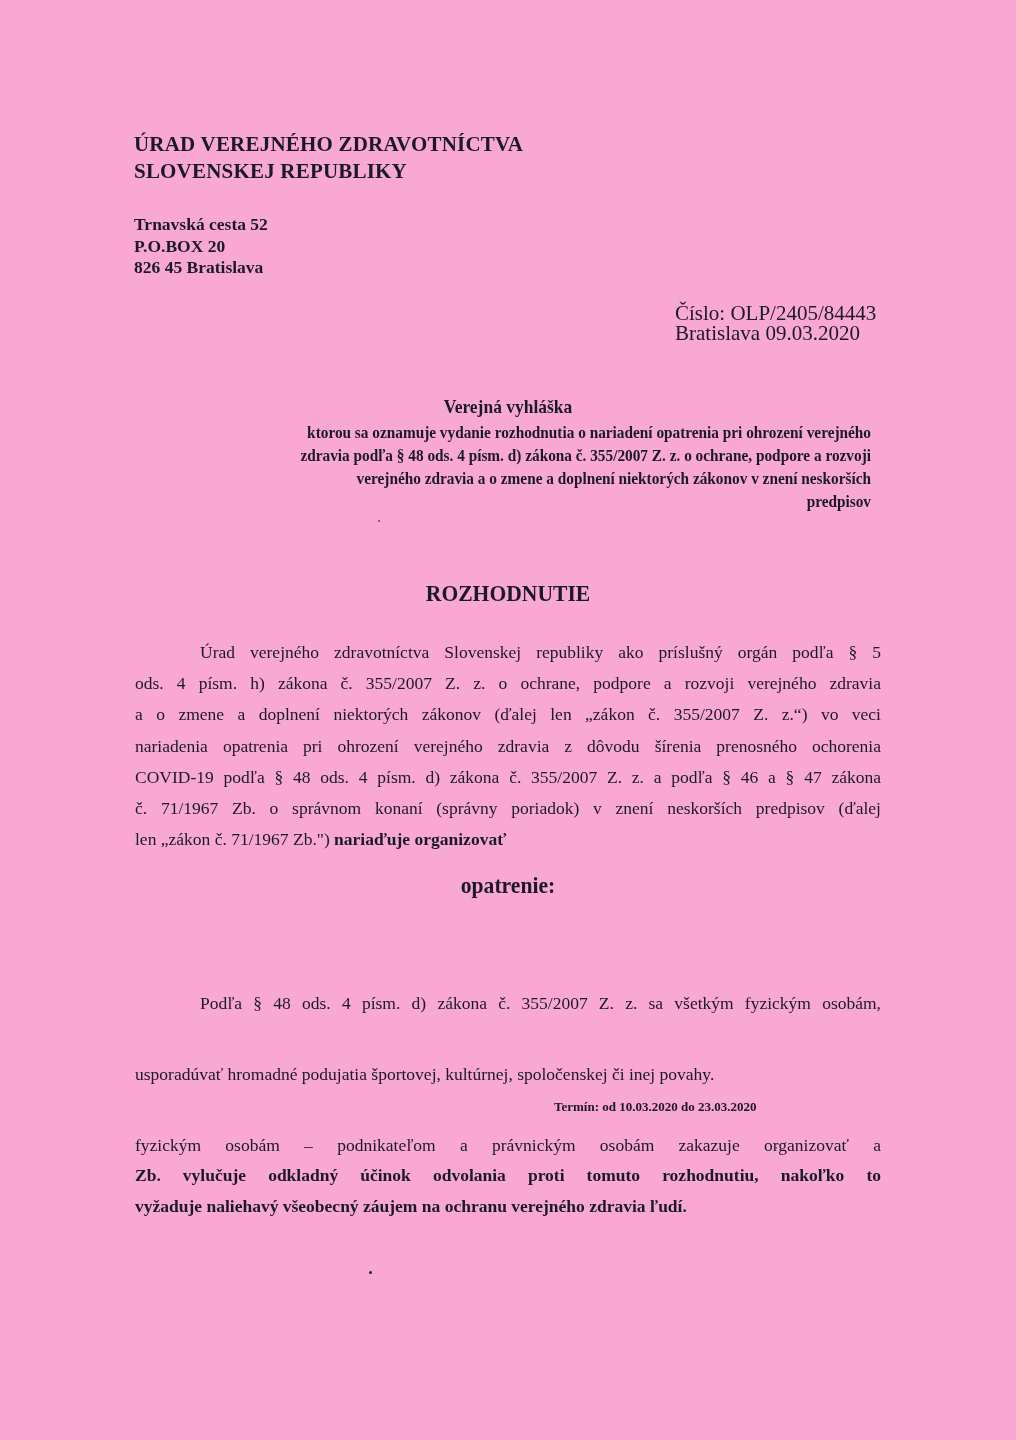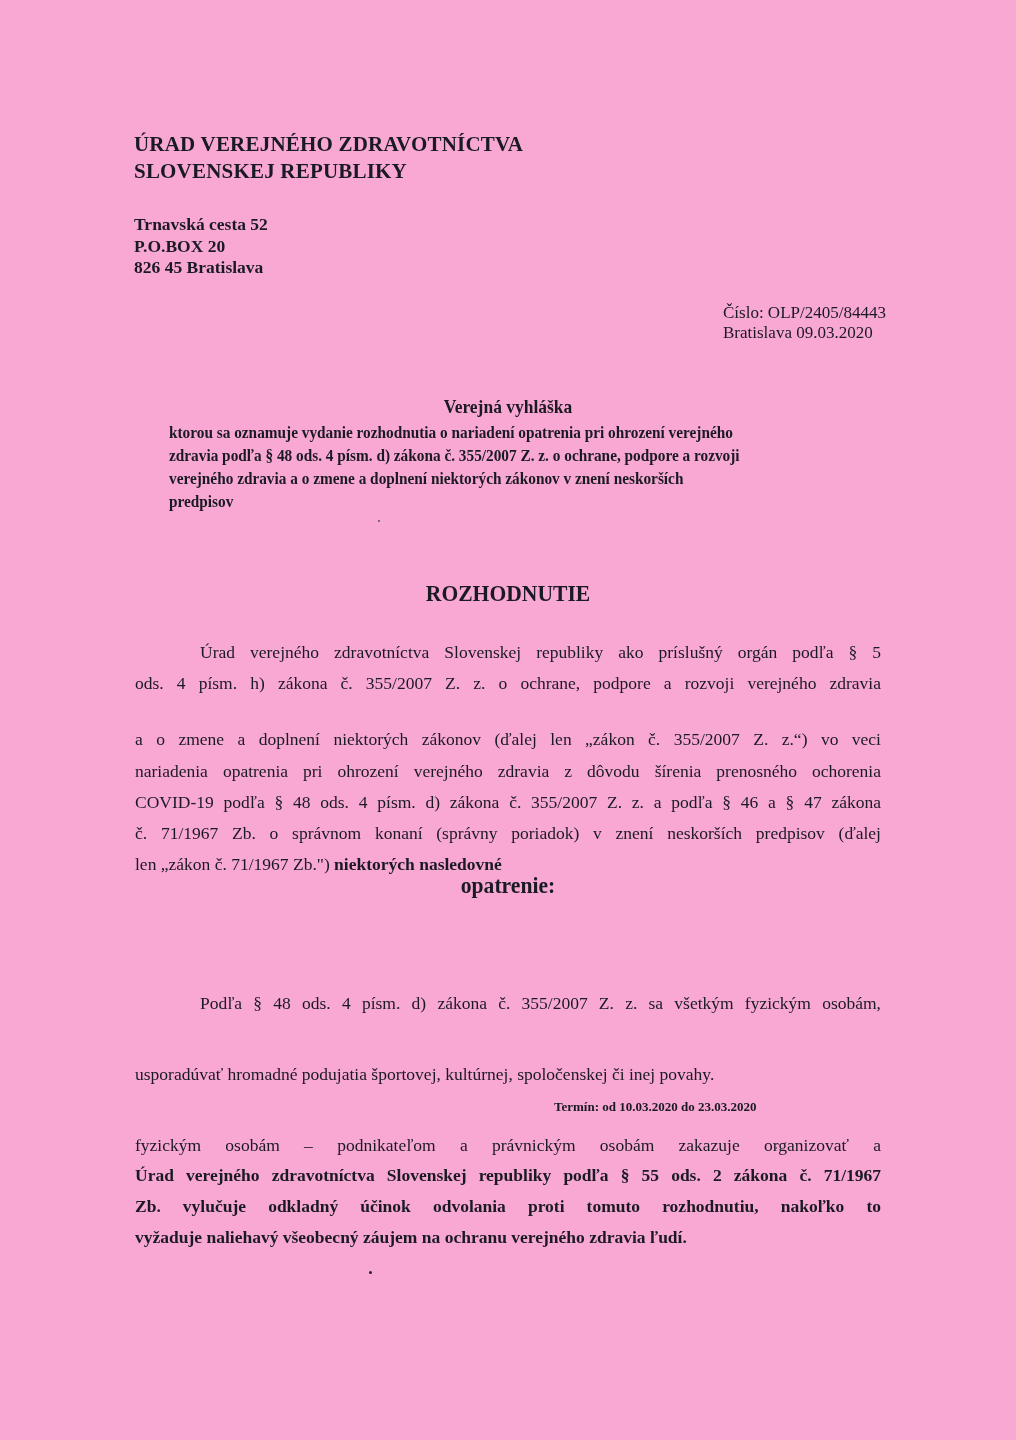--- a/index.html
+++ b/index.html
@@ -31,34 +31,33 @@
       letter-spacing: 0.2px;
     }
     .address {
       left: 134px; top: 214px;
       font-size: 17.5px;
       font-weight: bold;
       line-height: 21.5px;
     }
     .ref {
       left: 675px; top: 303px;
-      font-size: 17px;
+      font-size: 21px;
       line-height: 20px;
-      margin-left: 48px;
     }
     .notice-title {
       left: 0; width: 1016px; top: 396px;
       text-align: center;
       font-size: 19px;
       font-weight: bold;
       transform: scaleX(0.92);
     }
     .notice-sub {
       left: 130px; width: 780px; top: 421px;
-      text-align: left;
+      text-align: right;
       font-size: 17px;
       font-weight: bold;
       line-height: 23px;
       white-space: normal;
     }
     .notice-sub .ln { display: block; transform: scaleX(0.9); }
 
     .decision-title {
       left: 0; width: 1016px; top: 580px;
       text-align: center;
@@ -165,39 +164,38 @@
     <span class="ln">zdravia podľa § 48 ods. 4 písm. d) zákona č. 355/2007 Z. z. o ochrane, podpore a rozvoji</span>
     <span class="ln">verejného zdravia a o zmene a doplnení niektorých zákonov v znení neskorších</span>
     <span class="ln">predpisov</span>
   </div>
 
   <div class="abs decision-title">ROZHODNUTIE</div>
 
   <div class="abs body-lines">
     <span class="ln indent" style="display: block;">Úrad verejného zdravotníctva Slovenskej republiky ako príslušný orgán podľa § 5</span>
     <span class="ln" style="display: block;">ods. 4 písm. h) zákona č. 355/2007 Z. z. o ochrane, podpore a rozvoji verejného zdravia</span>
-    <span class="ln" style="display: block; margin-top: 25px;">a o zmene a doplnení niektorých zákonov (ďalej len „zákon č. 355/2007 Z. z.“) vo veci</span>
+    <span class="ln" style="display: block;">a o zmene a doplnení niektorých zákonov (ďalej len „zákon č. 355/2007 Z. z.“) vo veci</span>
     <span class="ln" style="display: block;">nariadenia opatrenia pri ohrození verejného zdravia z dôvodu šírenia prenosného ochorenia</span>
     <span class="ln" style="display: block;">COVID-19 podľa § 48 ods. 4 písm. d) zákona č. 355/2007 Z. z. a podľa § 46 a § 47 zákona</span>
     <span class="ln" style="display: block;">č. 71/1967 Zb. o správnom konaní (správny poriadok) v znení neskorších predpisov (ďalej</span>
-    <span class="ln last" style="display: block;"><span>len „zákon č. 71/1967 Zb.") </span><span class="b">niektorých nasledovné</span></span>
+    <span class="ln last" style="display: block;"><span>len „zákon č. 71/1967 Zb.") </span><span class="b">nariaďuje organizovať</span></span>
   </div>
 
   <div class="abs measure-title">opatrenie:</div>
 
   <div class="abs measure-lines">
     <span class="ln indent" style="display: block;">Podľa § 48 ods. 4 písm. d) zákona č. 355/2007 Z. z. sa všetkým fyzickým osobám,</span>
     <span class="ln last" style="display: block;">usporadúvať hromadné podujatia športovej, kultúrnej, spoločenskej či inej povahy.</span>
     <span class="ln" style="display: block;">fyzickým osobám – podnikateľom a právnickým osobám zakazuje organizovať a</span>
   </div>
 
   <div class="abs term">Termín: od 10.03.2020 do 23.03.2020</div>
 
   <div class="abs final-lines">
-    <span class="ln" style="display: block;">Úrad verejného zdravotníctva Slovenskej republiky podľa § 55 ods. 2 zákona č. 71/1967</span>
     <span class="ln" style="display: block;">Zb. vylučuje odkladný účinok odvolania proti tomuto rozhodnutiu, nakoľko to</span>
     <span class="ln last" style="display: block;">vyžaduje naliehavý všeobecný záujem na ochranu verejného zdravia ľudí.</span>
   </div>
 
   <div class="abs dot"></div>
   <div class="abs speck" style="left:378px; top:520px;"></div>
   <div class="abs speck" style="left:775px; top:1147px;"></div>
 </div>
 
 </body></html>

